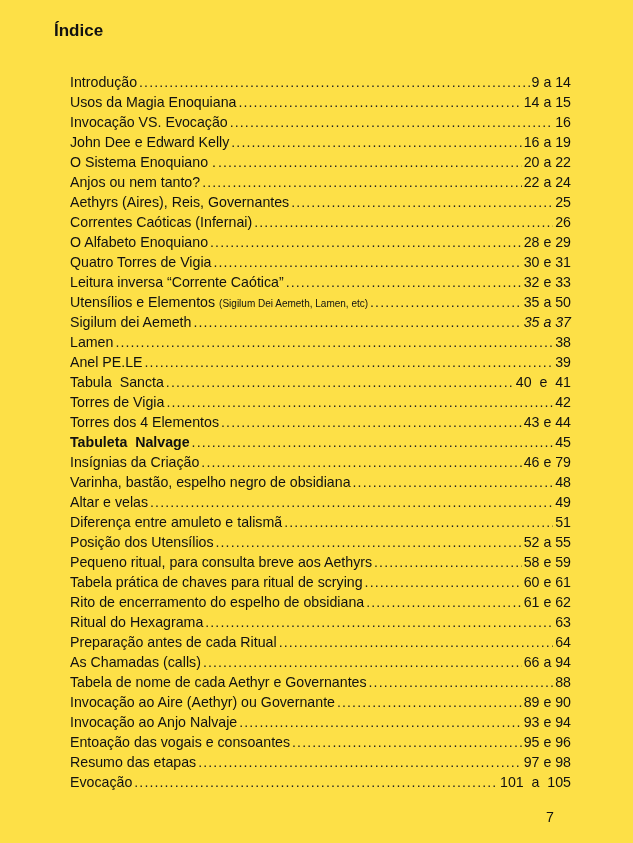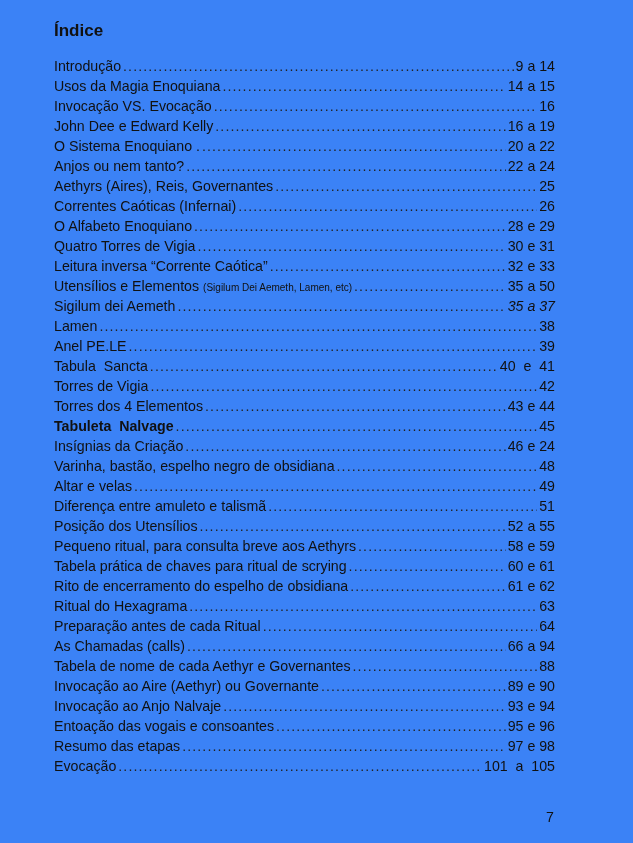--- a/index.html
+++ b/index.html
@@ -1,20 +1,20 @@
 <!DOCTYPE html>
 <html><head>
 <meta charset="utf-8">
 <style>
   html, body { margin: 0; padding: 0; background: #ffffff; }
   body { width: 633px; height: 843px; position: relative; overflow: hidden;
          font-family: "Liberation Sans", sans-serif; color: #111111; }
-  .page { position: absolute; left: 0; top: 0; width: 633px; height: 843px; background: #3b82f6; }
+  .page { position: absolute; left: 0; top: 0; width: 633px; height: 843px; background: #fde047; }
   .title { position: absolute; left: 54px; top: 21px; font-size: 17px; font-weight: bold; margin: 0; }
-  .toc { position: absolute; left: 54px; top: 56px; width: 501px; margin: 0; padding: 0; list-style: none; }
+  .toc { position: absolute; left: 54px; top: 56px; width: 501px; margin: 16px; padding: 0; list-style: none; }
   .toc-row { display: flex; align-items: baseline; height: 20px; line-height: 20px; font-size: 14.2px; white-space: nowrap; }
   .toc-label { flex: 0 0 auto; }
   .toc-label .small { font-size: 10px; }
   .toc-dots { flex: 1 1 auto; overflow: hidden; margin: 0 2px; letter-spacing: 1.1px; color: #222; }
   .toc-dots::before { content: "........................................................................................................................................................................................"; }
   .toc-page { flex: 0 0 auto; text-align: right; }
   .page-number { position: absolute; right: 79px; top: 809px; font-size: 14.2px; }
 </style>
 </head>
 <body>
@@ -114,21 +114,21 @@
     <span class="toc-page" style="white-space: pre;">43 e 44</span>
   </li>
       <li class="toc-row">
     <span class="toc-label"><span class="lbl" style="white-space: pre; font-weight: bold;">Tabuleta  Nalvage</span></span>
     <span class="toc-dots"></span>
     <span class="toc-page" style="white-space: pre;">45</span>
   </li>
       <li class="toc-row">
     <span class="toc-label"><span class="lbl" style="white-space: pre;">Insígnias da Criação</span></span>
     <span class="toc-dots"></span>
-    <span class="toc-page" style="white-space: pre;">46 e 24</span>
+    <span class="toc-page" style="white-space: pre;">46 e 79</span>
   </li>
       <li class="toc-row">
     <span class="toc-label"><span class="lbl" style="white-space: pre;">Varinha, bastão, espelho negro de obsidiana</span></span>
     <span class="toc-dots"></span>
     <span class="toc-page" style="white-space: pre;">48</span>
   </li>
       <li class="toc-row">
     <span class="toc-label"><span class="lbl" style="white-space: pre;">Altar e velas</span></span>
     <span class="toc-dots"></span>
     <span class="toc-page" style="white-space: pre;">49</span>

